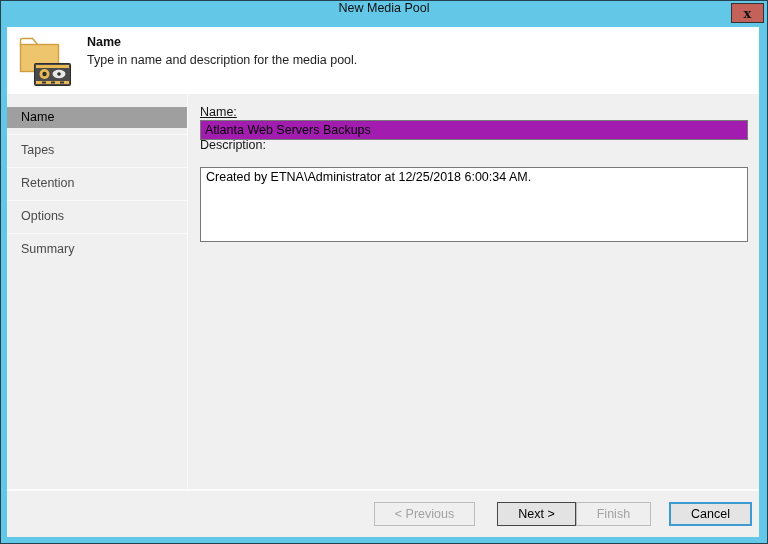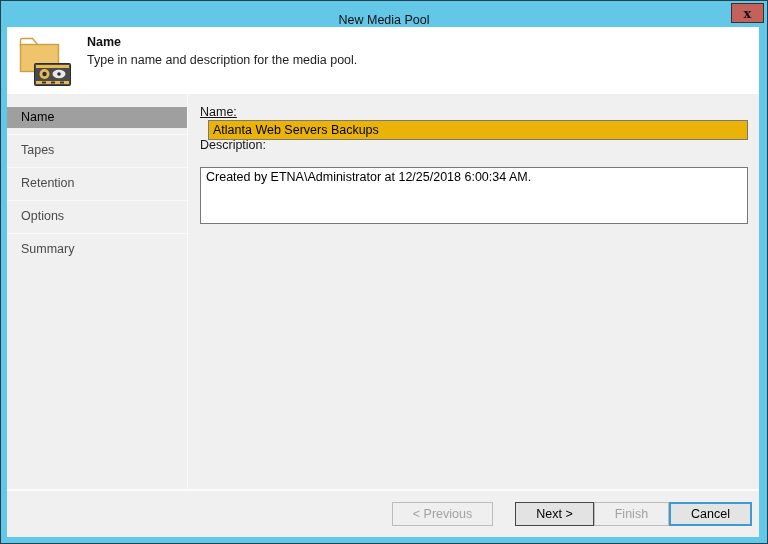--- a/index.html
+++ b/index.html
@@ -3,21 +3,21 @@
 <meta charset="utf-8">
 <style>
   * { margin:0; padding:0; box-sizing:border-box; }
   html,body { width:768px; height:544px; font-family:"Liberation Sans", sans-serif; }
   .window {
     position:relative; width:768px; height:544px;
     background:#63c7e8; border:1px solid #24414f;
   }
   .titlebar {
     position:absolute; left:0; top:0; right:0; height:26px;
-    display:flex; align-items:flex-end; justify-content:center;
+    display:flex; align-items:flex-start; justify-content:center;
     font-size:12.5px; color:#101010;
   }
   .close-btn {
     position:absolute; top:2px; right:3px; width:33px; height:20px;
     background:#c4625a; border:1px solid #323232;
     display:flex; align-items:center; justify-content:center;
     font-family:"DejaVu Serif", serif; font-weight:bold; font-size:13px; color:#131313;
     cursor:pointer; line-height:1;
   }
   .client {
@@ -50,45 +50,45 @@
   .nav-item.selected { background:#9f9f9f; color:#000; }
   .nav-item:not(:last-child)::after {
     content:""; position:absolute; left:0; right:0; bottom:-7px; height:1px;
     background:#f9f9f9;
   }
   .pane { position:relative; flex:1; }
   .field-label { position:absolute; left:12px; font-size:12.5px; color:#141414; }
   .lbl-name { top:11px;text-decoration:underline; }
   .lbl-desc { top:44px; }
   .name-input {
-    position:absolute; left:20px; top:26px; right:11px; height:20px;
-    border:1px solid #787878; background:#eab308; font-size:12.5px;
+    position:absolute; left:12px; top:26px; right:11px; height:20px;
+    border:1px solid #787878; background:#a21caf; font-size:12.5px;
     font-family:"Liberation Sans", sans-serif; padding:0 4px; color:#000; outline:none;
   }
   .desc-box {
-    position:absolute; left:12px; top:73px; right:11px; height:57px;
+    position:absolute; left:12px; top:73px; right:11px; height:75px;
     border:1px solid #787878; background:#fff; font-size:12.5px;
     font-family:"Liberation Sans", sans-serif; padding:2px 5px; color:#000;
     resize:none; outline:none; overflow:hidden;
   }
   .footer {
     position:absolute; left:0; right:0; bottom:0; height:48px;
     border-top:2px solid #fcfcfc; background:#f0f0f0;
     display:flex; align-items:center; justify-content:flex-end; padding-right:7px;
   }
   .btn {
     min-width:74px; height:24px; font-size:12.5px;
     font-family:"Liberation Sans", sans-serif; cursor:pointer;
     background:#e3e3e3; border:1px solid #464646; color:#000; padding:0 20px;
   }
   .btn[disabled] { background:#efefef; border:1px solid #bcbcbc; color:#a2a2a2; cursor:default; }
   .btn.accent { border:2px solid #3d9ad2; background:#e4e4e4; }
   .btn-prev { margin-right:22px; }
   .btn-next { margin-right:0; }
-  .btn-finish { }
+  .btn-finish { margin-right:18px; }
 </style>
 </head>
 <body>
 
 <div class="window">
   <div class="titlebar">
     <span>New Media Pool</span>
   </div>
   <div class="close-btn">x</div>
 

